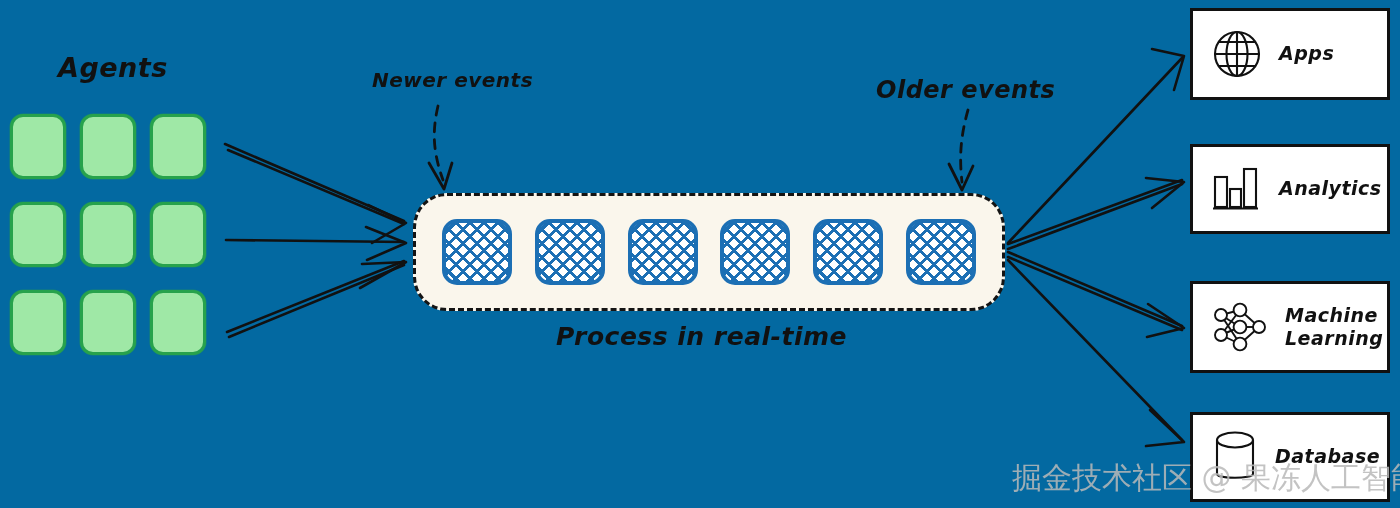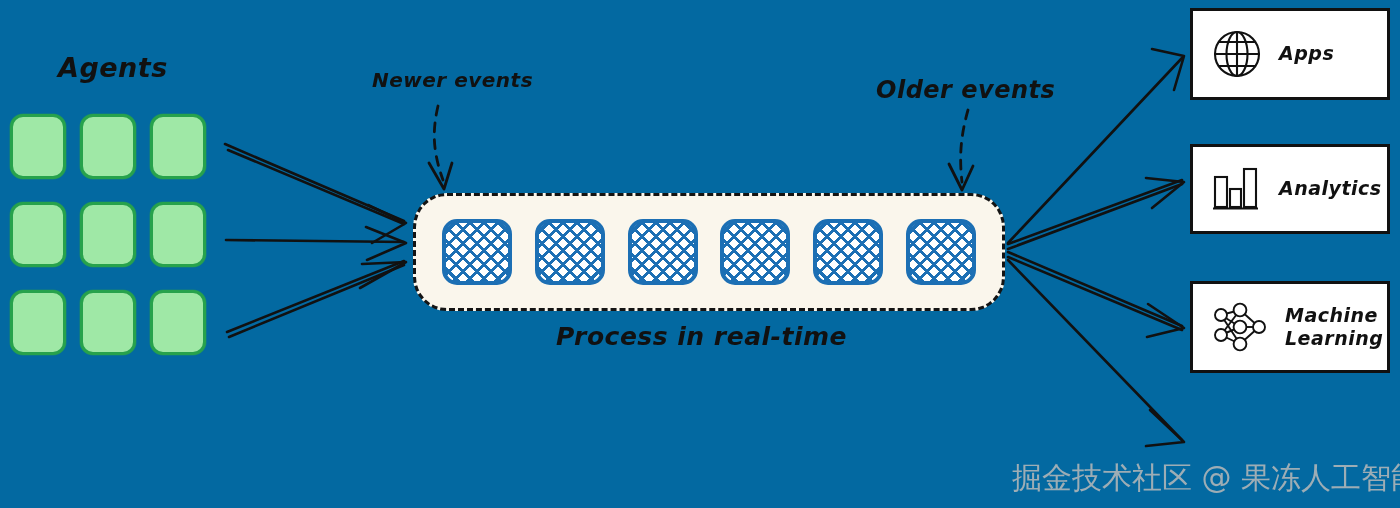--- a/index.html
+++ b/index.html
@@ -239,16 +239,27 @@
         <circle cx="31" cy="43" r="6.4" fill="#fff"></circle>
         <circle cx="50" cy="26" r="6" fill="#fff"></circle>
       </g>
     </svg>
     <span class="hand lbl">
       <span>Machine</span><br>
       <span>Learning</span>
     </span>
   </div>
 
+  <div class="abs dest" id="dest-3">
+    <svg class="ico" width="52" height="60" viewBox="0 0 52 60">
+      <g fill="none" stroke="#111" stroke-width="2.1">
+        <ellipse cx="26" cy="13" rx="18" ry="7.5"></ellipse>
+        <path d="M8 13 V47"></path>
+        <path d="M44 13 V47"></path>
+        <path d="M8 47 C8 52 44 52 44 47"></path>
+      </g>
+    </svg>
+    <span class="hand lbl">Database</span>
+  </div>
 
   <div class="abs" id="watermark">掘金技术社区 @ 果冻人工智能</div>
 
 </div>
 
 </body></html>

